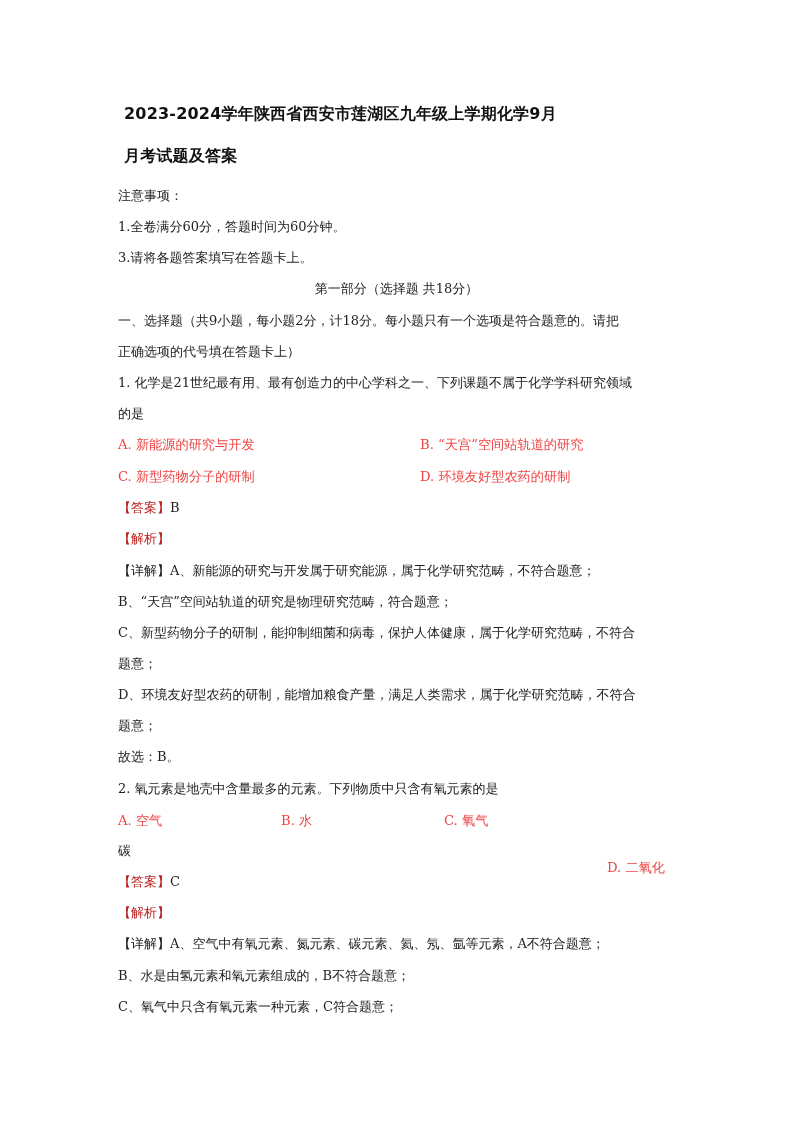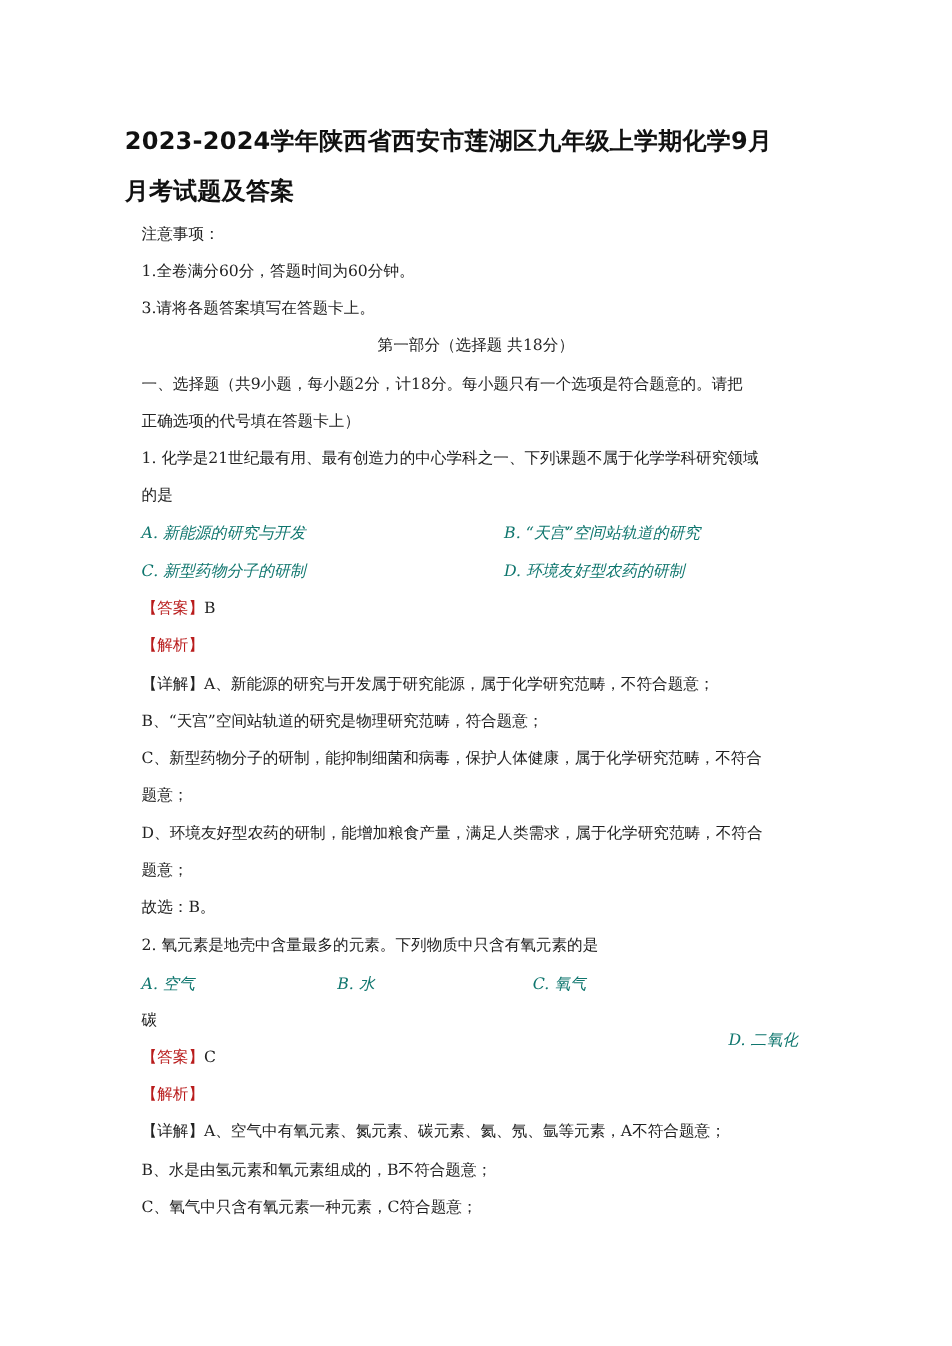--- a/index.html
+++ b/index.html
@@ -1,23 +1,23 @@
 <!DOCTYPE html>
 <html><head>
 <meta charset="utf-8">
 <style>
   html, body { margin: 0; padding: 0; background: #ffffff; }
   body { width: 793px; height: 1122px; position: relative; overflow: hidden;
          font-family: "DejaVu Serif", "Liberation Serif", serif; color: #222; }
-  .title { position: absolute; left: 104px; font-family: "DejaVu Sans", "Liberation Sans", sans-serif;
-           font-weight: bold; font-size: 20px; color: #111; white-space: nowrap; letter-spacing: 0.2px; }
+  .title { position: absolute; left: 124px; font-family: "DejaVu Sans", "Liberation Sans", sans-serif;
+           font-weight: bold; font-size: 16px; color: #111; white-space: nowrap; letter-spacing: 0.2px; }
   .line { position: absolute; left: 118px; font-size: 13px; line-height: 16px; white-space: nowrap; color: #222; }
   .center { left: 0; width: 793px; text-align: center; }
   .tag { color: #b91c1c; }
-  .opt { position: absolute; font-size: 13.2px; line-height: 16px; white-space: nowrap; color: #0f766e; font-style: italic; }
+  .opt { position: absolute; font-size: 13.2px; line-height: 16px; white-space: nowrap; color: #ef4444; }
 </style>
 </head>
 <body>
 
 <div class="title" style="top:104px">2023-2024学年陕西省西安市莲湖区九年级上学期化学9月</div>
 <div class="title" style="top:146px">月考试题及答案</div>
 
 <div class="line" style="top:188px">注意事项：</div>
 <div class="line" style="top:219px">1.全卷满分60分，答题时间为60分钟。</div>
 <div class="line" style="top:250px">3.请将各题答案填写在答题卡上。</div>

